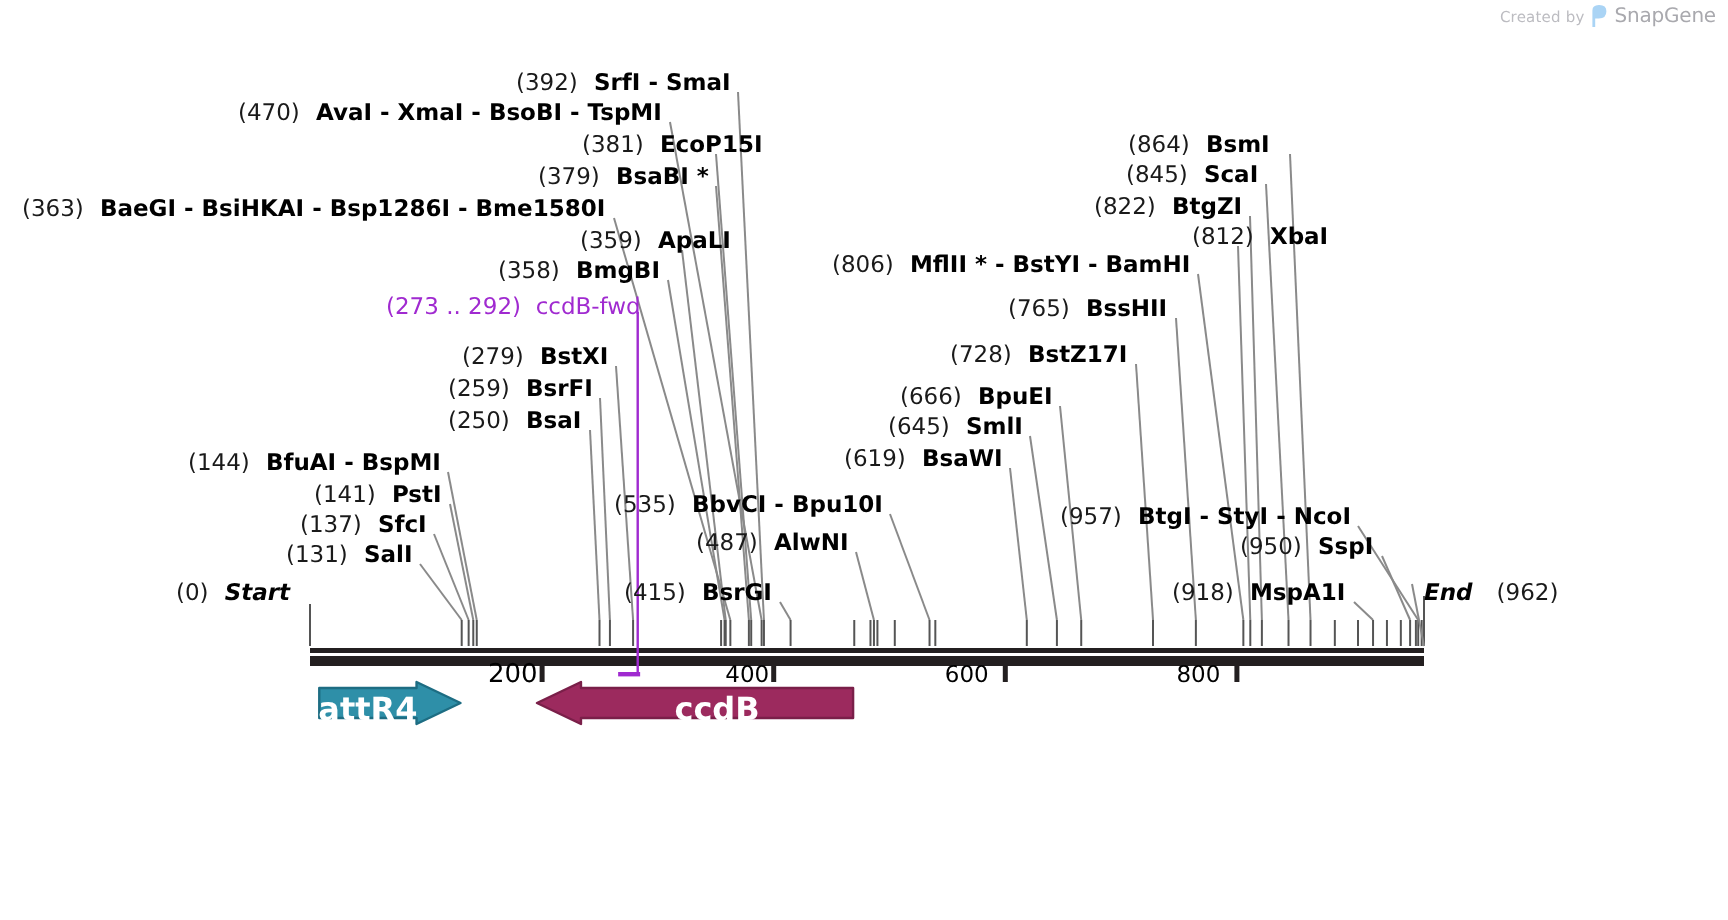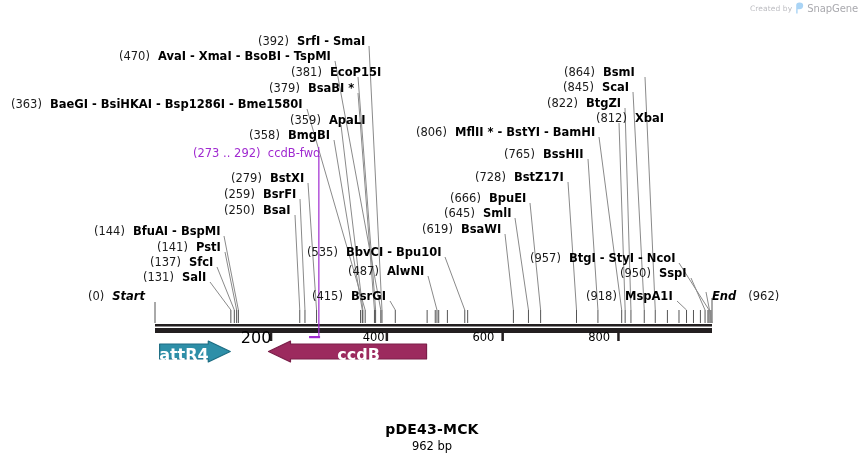--- a/index.html
+++ b/index.html
@@ -151,21 +151,21 @@
       <line x1="318.8575883575884" y1="156" x2="318.8575883575884" y2="336" stroke="#a02ad0" stroke-width="1.2"></line>
       <rect x="309.06756756756755" y="336" width="11.001039501039543" height="2.2" fill="#a02ad0"></rect>
       <line x1="155" y1="302" x2="155" y2="323" stroke="#555" stroke-width="1"></line>
       <line x1="712" y1="298" x2="712" y2="323" stroke="#555" stroke-width="1"></line>
       <line x1="706" y1="292" x2="712" y2="323" stroke="#8a8a8a" stroke-width="1"></line>
       <path d="M159.63201663201664,344 L208.27027027027026,344 L208.27027027027026,341 L230.27027027027026,351.5 L208.27027027027026,362 L208.27027027027026,359 L159.63201663201664,359 Z" fill="#2e8fa8" stroke="#1d6d83" stroke-width="1.2" stroke-linejoin="round"></path>
       <path d="M426.55197505197503,344 L290.4844074844075,344 L290.4844074844075,341 L268.4844074844075,351.5 L290.4844074844075,362 L290.4844074844075,359 L426.55197505197503,359 Z" fill="#9c2a5e" stroke="#7a1f49" stroke-width="1.2" stroke-linejoin="round"></path>
     </svg>
 
   <div id="labels">
-      <div class="lbl" style="left: 240.8px; top: 331px; width: 28px; text-align: right; font-weight: 400; font-size: 16px;">200</div>
+      <div class="lbl" style="left: 240.8px; top: 331px; width: 28px; text-align: right; font-weight: 400; font-size: 13px;">200</div>
       <div class="lbl" style="left: 356.601px; top: 331px; width: 28px; text-align: right; font-weight: 400; font-size: 11.5px;">400</div>
       <div class="lbl" style="left: 472.401px; top: 331px; width: 28px; font-weight: 400; font-size: 11.5px;">600</div>
       <div class="lbl" style="left: 588.202px; top: 331px; width: 28px; font-weight: 400; font-size: 11.5px;">800</div>
       <div class="lbl primer" style="left: 193px; top: 147px;"><span class="pos">(273 .. 292)</span>&nbsp; <span class="nm">ccdB-fwd</span></div>
       <div class="lbl" style="left: 258px; top: 35px; text-align: right;"><span class="pos">(392)</span>&nbsp; <span class="nm">SrfI</span><span class="sep">&nbsp;-&nbsp;</span><span class="nm">SmaI</span></div>
       <div class="lbl" style="left: 119px; top: 50px;"><span class="pos">(470)</span>&nbsp; <span class="nm">AvaI</span><span class="sep">&nbsp;-&nbsp;</span><span class="nm">XmaI</span><span class="sep">&nbsp;-&nbsp;</span><span class="nm">BsoBI</span><span class="sep">&nbsp;-&nbsp;</span><span class="nm">TspMI</span></div>
       <div class="lbl" style="left: 264px; top: 66px; margin-left: 27px;"><span class="pos">(381)</span>&nbsp; <span class="nm">EcoP15I</span></div>
       <div class="lbl" style="left: 269px; top: 82px;"><span class="pos">(379)</span>&nbsp; <span class="nm">BsaBI *</span></div>
       <div class="lbl" style="left: 11px; top: 98px;"><span class="pos">(363)</span>&nbsp; <span class="nm">BaeGI</span><span class="sep">&nbsp;-&nbsp;</span><span class="nm">BsiHKAI</span><span class="sep">&nbsp;-&nbsp;</span><span class="nm">Bsp1286I</span><span class="sep">&nbsp;-&nbsp;</span><span class="nm">Bme1580I</span></div>
       <div class="lbl" style="left: 262px; top: 114px; margin-left: 28px;"><span class="pos">(359)</span>&nbsp; <span class="nm">ApaLI</span></div>
@@ -192,18 +192,14 @@
       <div class="lbl" style="left: 422px; top: 223px;"><span class="pos">(619)</span>&nbsp; <span class="nm">BsaWI</span></div>
       <div class="lbl" style="left: 530px; top: 252px;"><span class="pos">(957)</span>&nbsp; <span class="nm">BtgI</span><span class="sep">&nbsp;-&nbsp;</span><span class="nm">StyI</span><span class="sep">&nbsp;-&nbsp;</span><span class="nm">NcoI</span></div>
       <div class="lbl" style="left: 620px; top: 267px;"><span class="pos">(950)</span>&nbsp; <span class="nm">SspI</span></div>
       <div class="lbl" style="left: 586px; top: 290px;"><span class="pos">(918)</span>&nbsp; <span class="nm">MspA1I</span></div>
       <div class="lbl terminus" style="left: 88px; top: 290px;"><span class="pos">(0)</span>&nbsp; <span class="nm">Start</span></div>
       <div class="lbl terminus" style="left: 712px; top: 290px;"><span class="nm">End</span>&nbsp;&nbsp; <span class="pos">(962)</span></div>
       <div class="feat-label" style="left: 143.951px; top: 345px; width: 80px; text-align: center; color: rgb(255, 255, 255);">attR4</div>
       <div class="feat-label" style="left: 318.518px; top: 345px; width: 80px; text-align: center; color: rgb(255, 255, 255);">ccdB</div>
     </div>
 
-  <div class="title-block" style="top:421px;">
-    <div class="plasmid-name">pDE43-MCK</div>
-    <div class="plasmid-len">962 bp</div>
-  </div>
 
 </div>
 
 </body></html>

